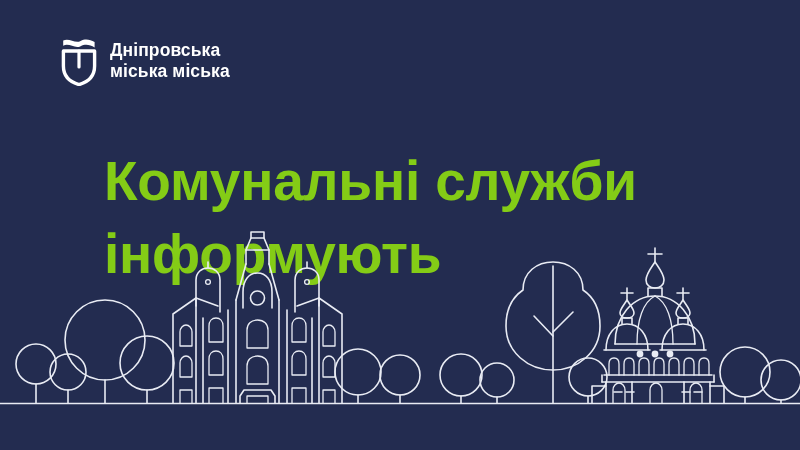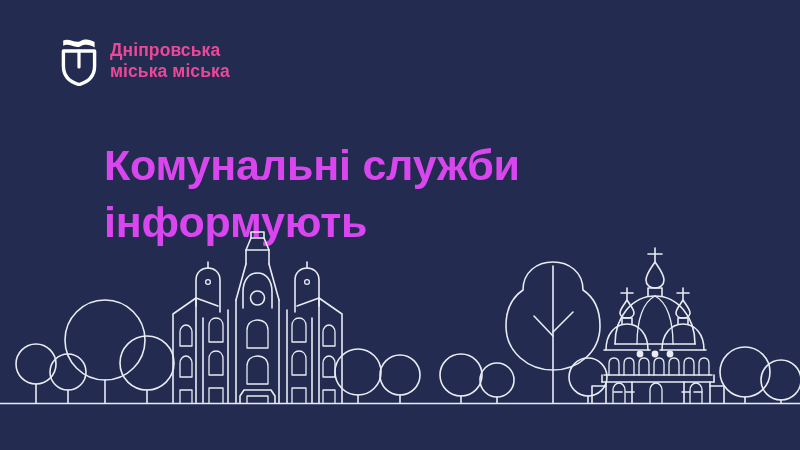--- a/index.html
+++ b/index.html
@@ -30,38 +30,38 @@
   .brand-mark {
     width: 38px;
     height: 50px;
     flex: 0 0 auto;
     display: block;
   }
   .brand-text {
     display: flex;
     flex-direction: column;
     justify-content: center;
-    color: #ec4899;
+    color: #ffffff;
     font-weight: bold;
     font-size: 17.5px;
     line-height: 1.22;
     letter-spacing: 0.1px;
   }
   .brand-line {
     white-space: nowrap;
   }
 
   
   .headline {
     position: absolute;
     left: 104px;
     top: 108px;
     width: 560px;
-    color: #d946ef;
-    font-size: 43px;
+    color: #84cc16;
+    font-size: 55px;
     font-weight: bold;
     line-height: 1.33;
     letter-spacing: -0.2px;
   }
   .headline-line {
     display: block;
     white-space: nowrap;
   }
 
   

